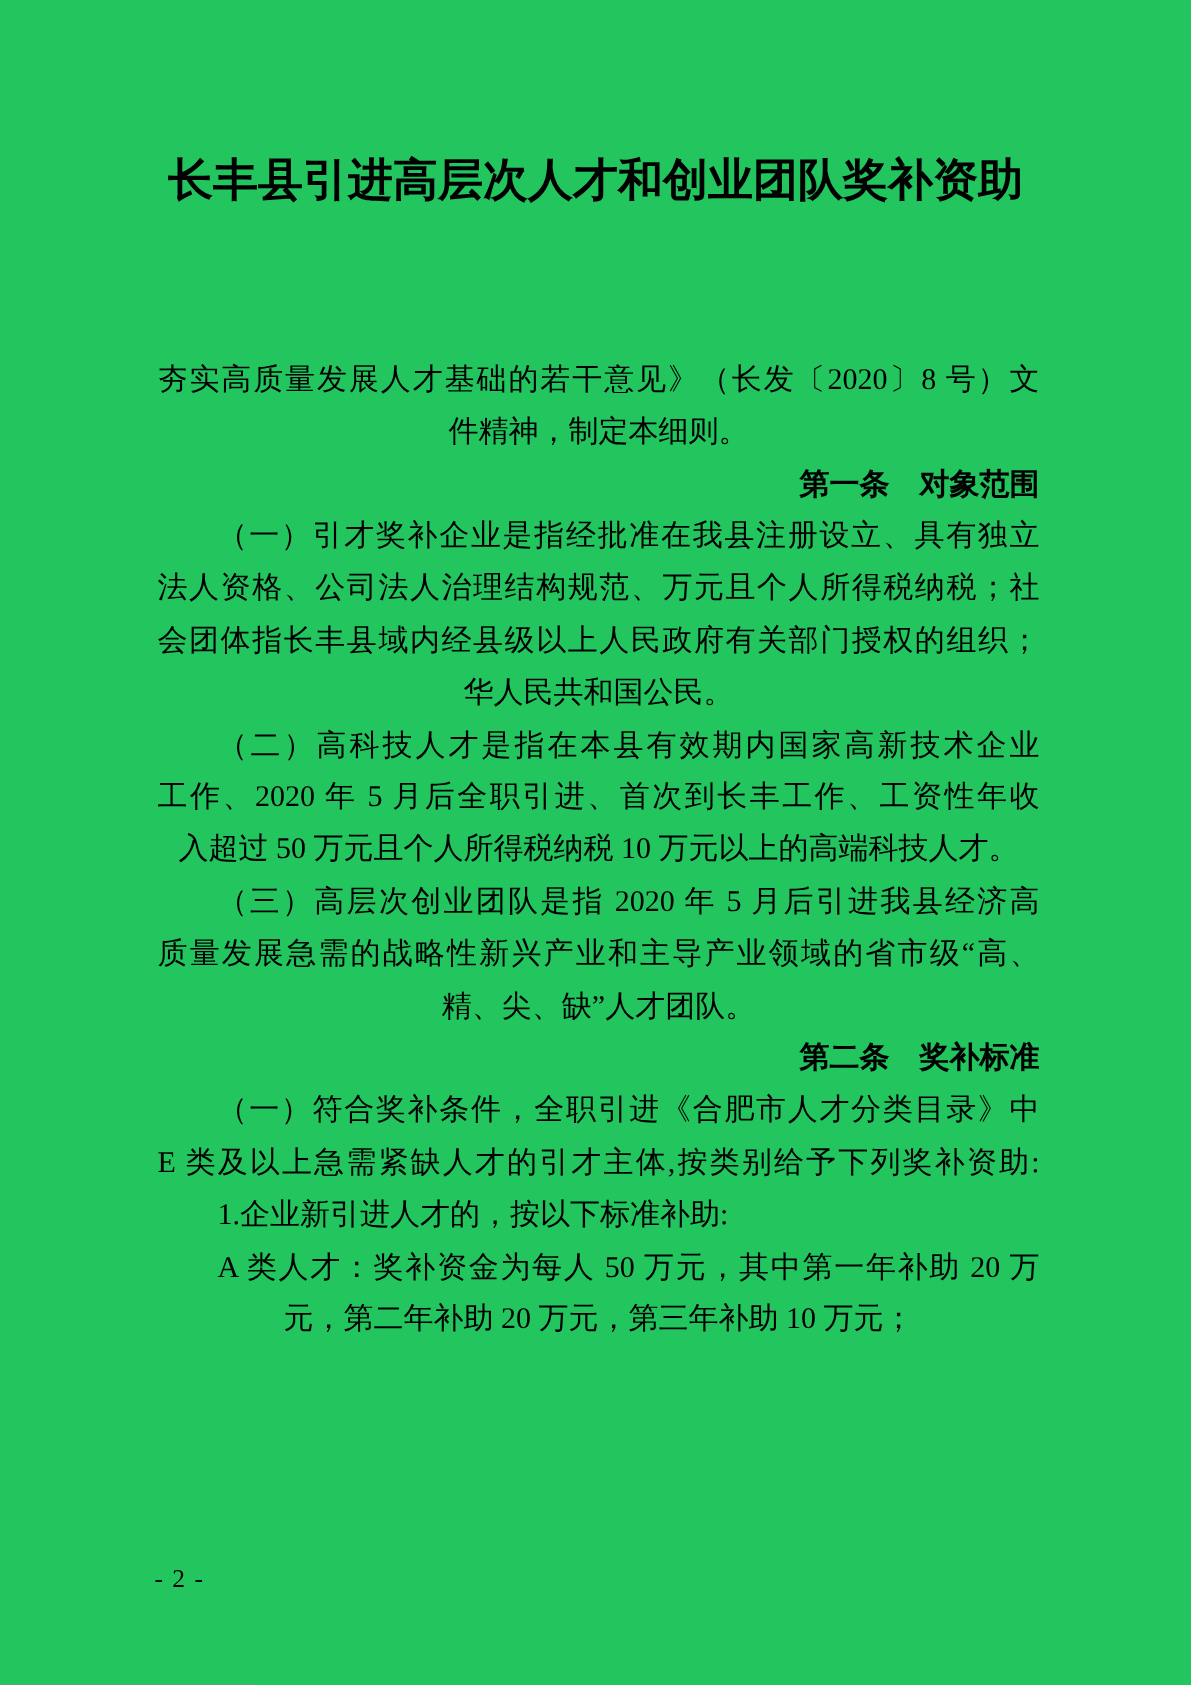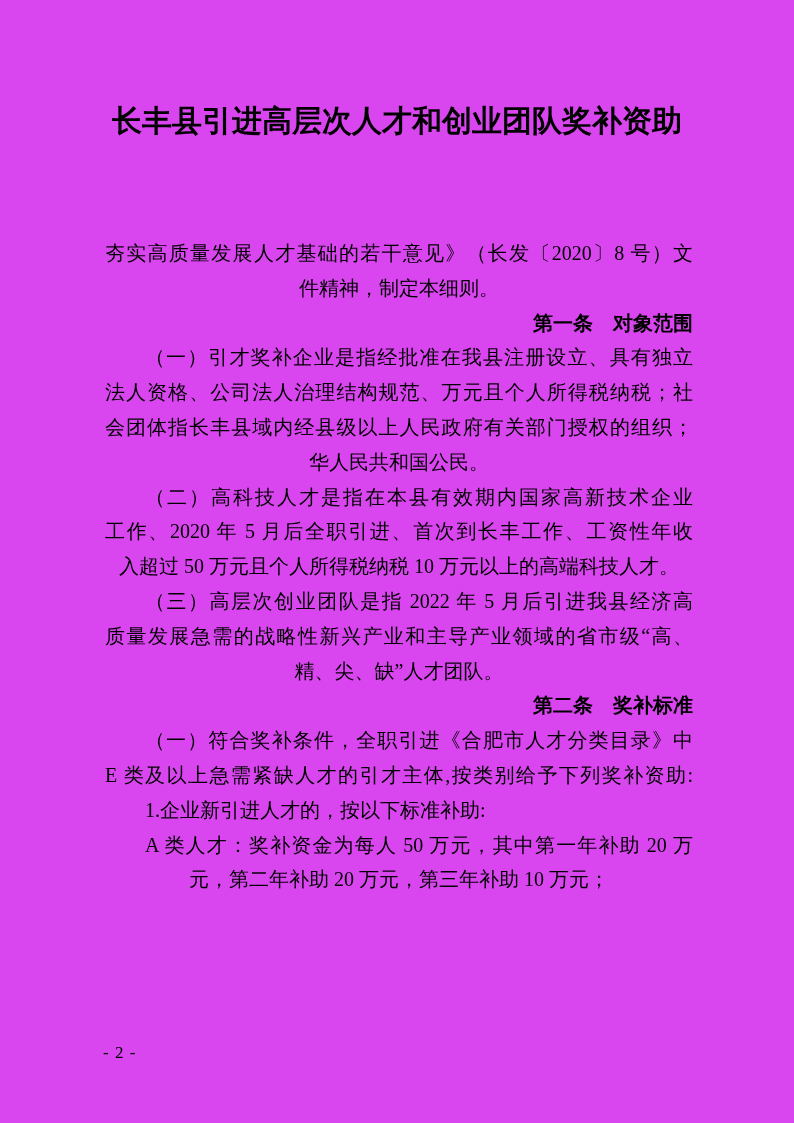--- a/index.html
+++ b/index.html
@@ -2,21 +2,21 @@
 <html><head>
 <meta charset="utf-8">
 <style>
   * { margin: 0; padding: 0; box-sizing: border-box; }
   html, body { background: #8a8a8a; }
   .page {
     position: relative;
     width: 794px;
     height: 1123px;
     margin: 0 auto;
-    background: #d946ef;
+    background: #22c55e;
     overflow: hidden;
     font-family: "Liberation Serif", "DejaVu Serif", serif;
     color: #000000;
   }
   .doc-title {
     position: absolute;
     left: 0;
     top: 96px;
     width: 794px;
     text-align: center;
@@ -75,21 +75,21 @@
       <div class="ln mid">夯实高质量发展人才基础的若干意见》（长发〔2020〕8 号）文</div>
       <div class="ln end">件精神，制定本细则。</div>
       <div class="ln heading">第一条　对象范围</div>
       <div class="ln first">（一）引才奖补企业是指经批准在我县注册设立、具有独立</div>
       <div class="ln mid">法人资格、公司法人治理结构规范、万元且个人所得税纳税；社</div>
       <div class="ln mid">会团体指长丰县域内经县级以上人民政府有关部门授权的组织；</div>
       <div class="ln end">华人民共和国公民。</div>
       <div class="ln first">（二）高科技人才是指在本县有效期内国家高新技术企业</div>
       <div class="ln mid">工作、2020 年 5 月后全职引进、首次到长丰工作、工资性年收</div>
       <div class="ln end">入超过 50 万元且个人所得税纳税 10 万元以上的高端科技人才。</div>
-      <div class="ln first">（三）高层次创业团队是指 2022 年 5 月后引进我县经济高</div>
+      <div class="ln first">（三）高层次创业团队是指 2020 年 5 月后引进我县经济高</div>
       <div class="ln mid">质量发展急需的战略性新兴产业和主导产业领域的省市级“高、</div>
       <div class="ln end">精、尖、缺”人才团队。</div>
       <div class="ln heading">第二条　奖补标准</div>
       <div class="ln first">（一）符合奖补条件，全职引进《合肥市人才分类目录》中</div>
       <div class="ln mid">E 类及以上急需紧缺人才的引才主体,按类别给予下列奖补资助:</div>
       <div class="ln endfirst">1.企业新引进人才的，按以下标准补助:</div>
       <div class="ln first">A 类人才：奖补资金为每人 50 万元，其中第一年补助 20 万</div>
       <div class="ln end">元，第二年补助 20 万元，第三年补助 10 万元；</div>
     </div>
 

